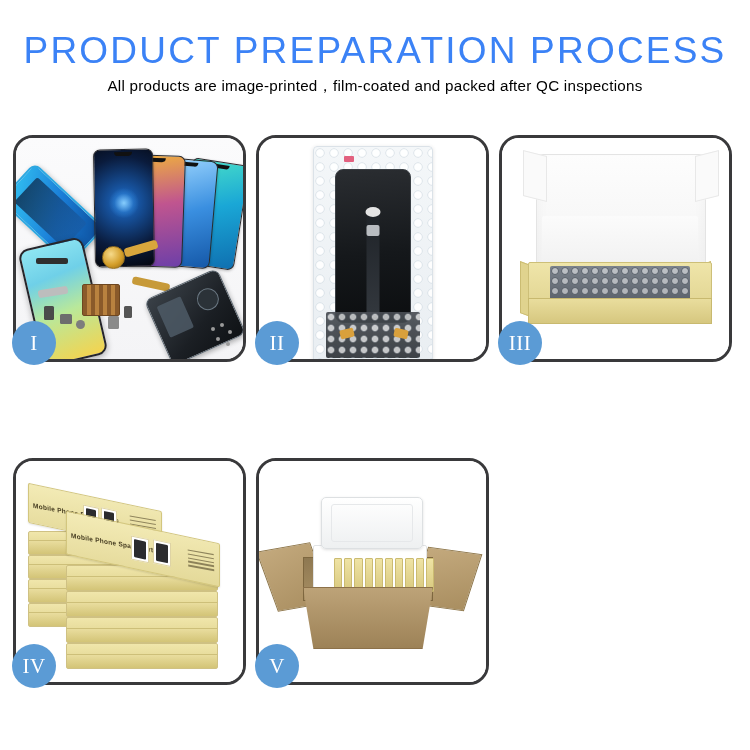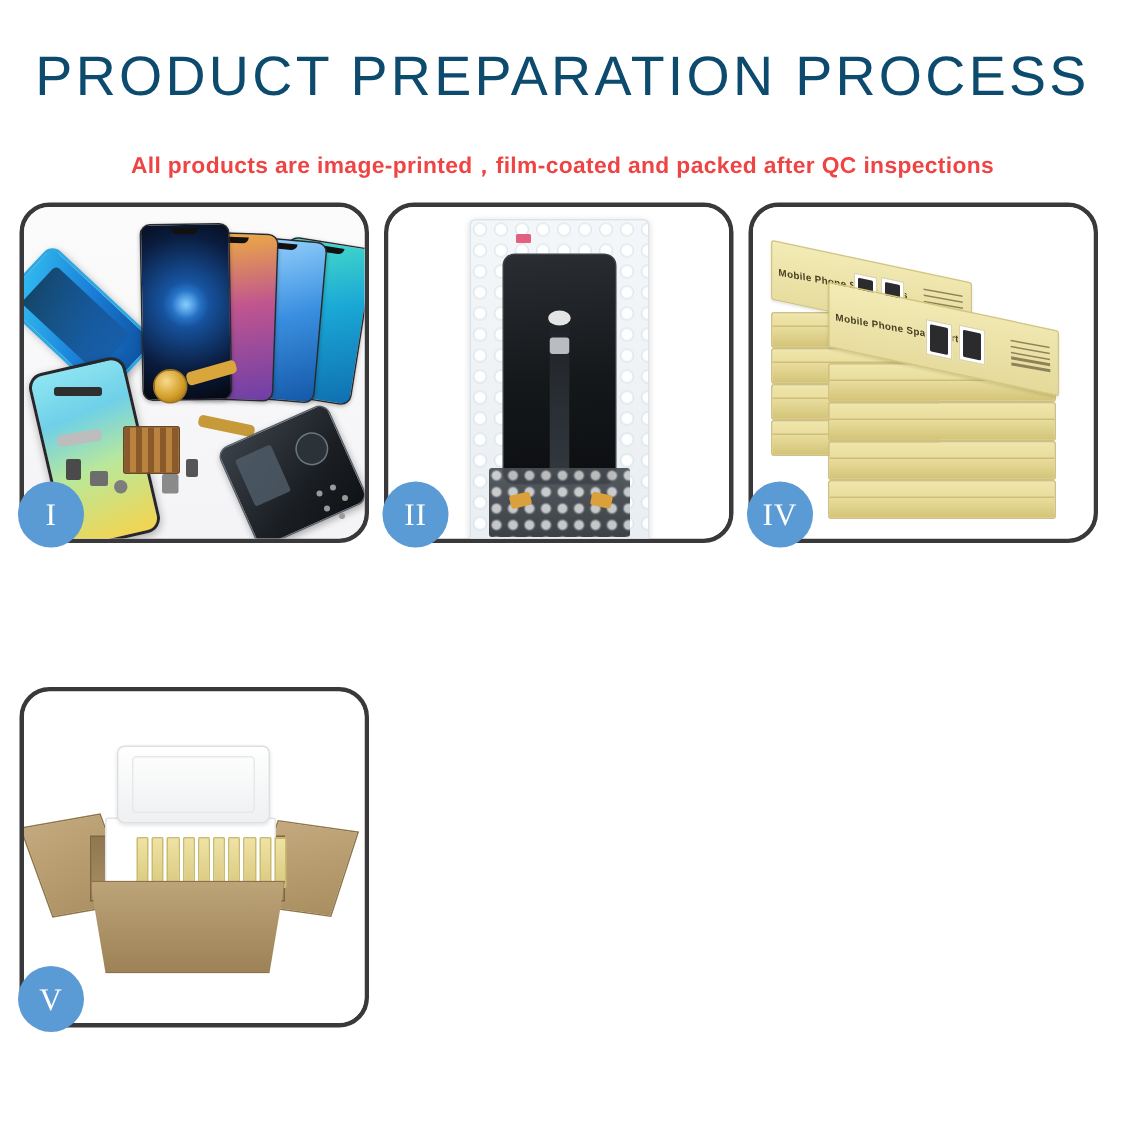--- a/index.html
+++ b/index.html
@@ -10,32 +10,31 @@
     overflow:hidden;
     position:relative;
   }
   .page{position:relative;width:750px;height:750px;}
 
   
   .header{text-align:center;padding-top:32px;}
   .title{
     font-size:37px;
     letter-spacing:2.2px;
-    color:#0c4a6e;
+    color:#3b82f6;
     font-weight:500;
     line-height:1.05;
     white-space:nowrap;
   }
   .subtitle{
-    margin-top:29px;
+    margin-top:5px;
     font-size:15.2px;
-    color:#ef4444;
+    color:#000000;
     letter-spacing:.25px;
     white-space:nowrap;
-    font-weight:bold;
   }
 
   
   .grid{
     position:absolute;
     left:13px;top:135px;
     width:719px;
     display:grid;
     grid-template-columns:repeat(3,233px);
     grid-template-rows:227px 227px;
@@ -350,20 +349,32 @@
           <div class="connector c1"></div>
           <div class="connector c2"></div>
           <div class="bag-bottom"></div>
           <div class="goldtab tab-l"></div>
           <div class="goldtab tab-r"></div>
         </div>
       </div>
       <div class="badge">II</div>
     </div>
 
+    <div class="panel">
+      <div class="panel-inner p3">
+        <div class="box3-lid"></div>
+        <div class="foam3"></div>
+        <div class="tray3-lft"></div>
+        <div class="tray3-rgt"></div>
+        <div class="tray3"></div>
+        <div class="bubble3"></div>
+        <div class="tray3-front"></div>
+      </div>
+      <div class="badge">III</div>
+    </div>
 
     <div class="panel">
       <div class="panel-inner p4">
         <div class="stack">
 
           <div class="sbox" style="left:2px;top:120px;width:110px;height:22px;">
               <span class="sbox-front"></span>
             </div>
           <div class="sbox" style="left:2px;top:96px;width:110px;height:22px;">
               <span class="sbox-front"></span>

